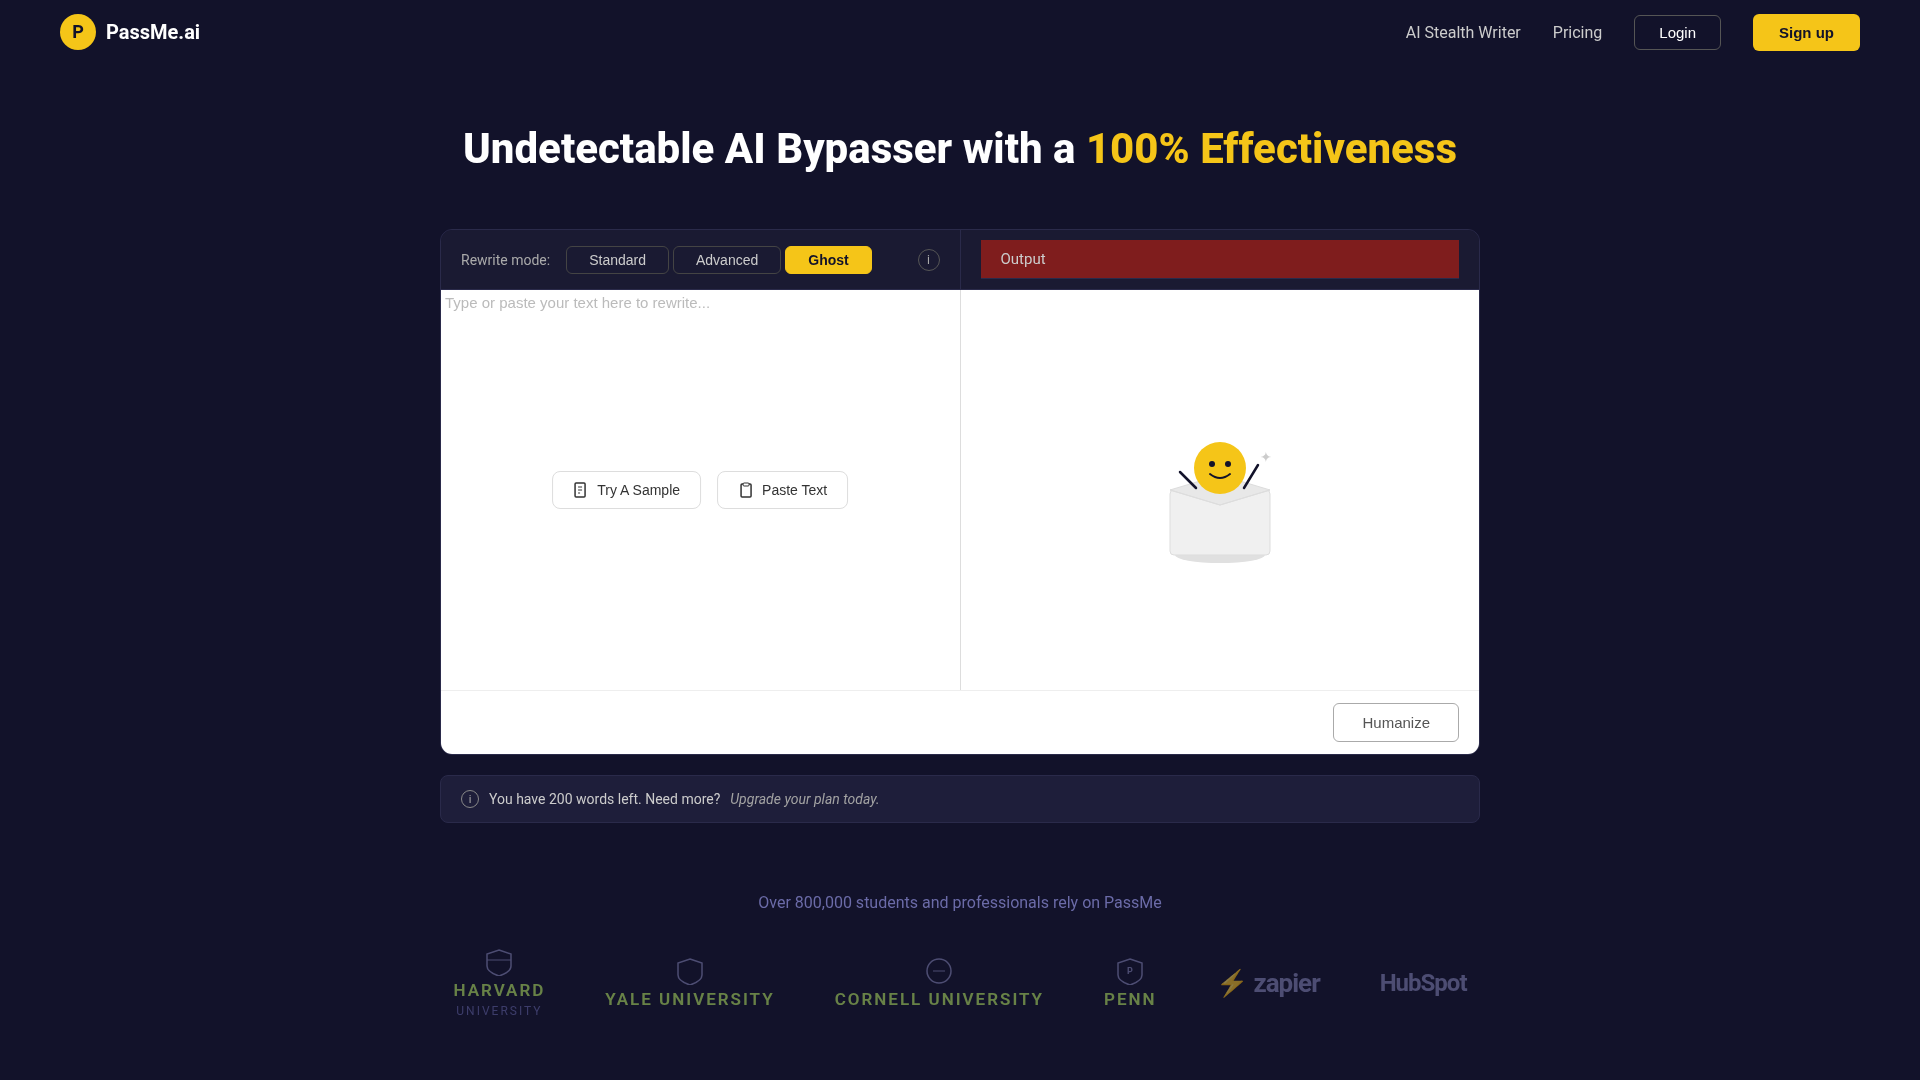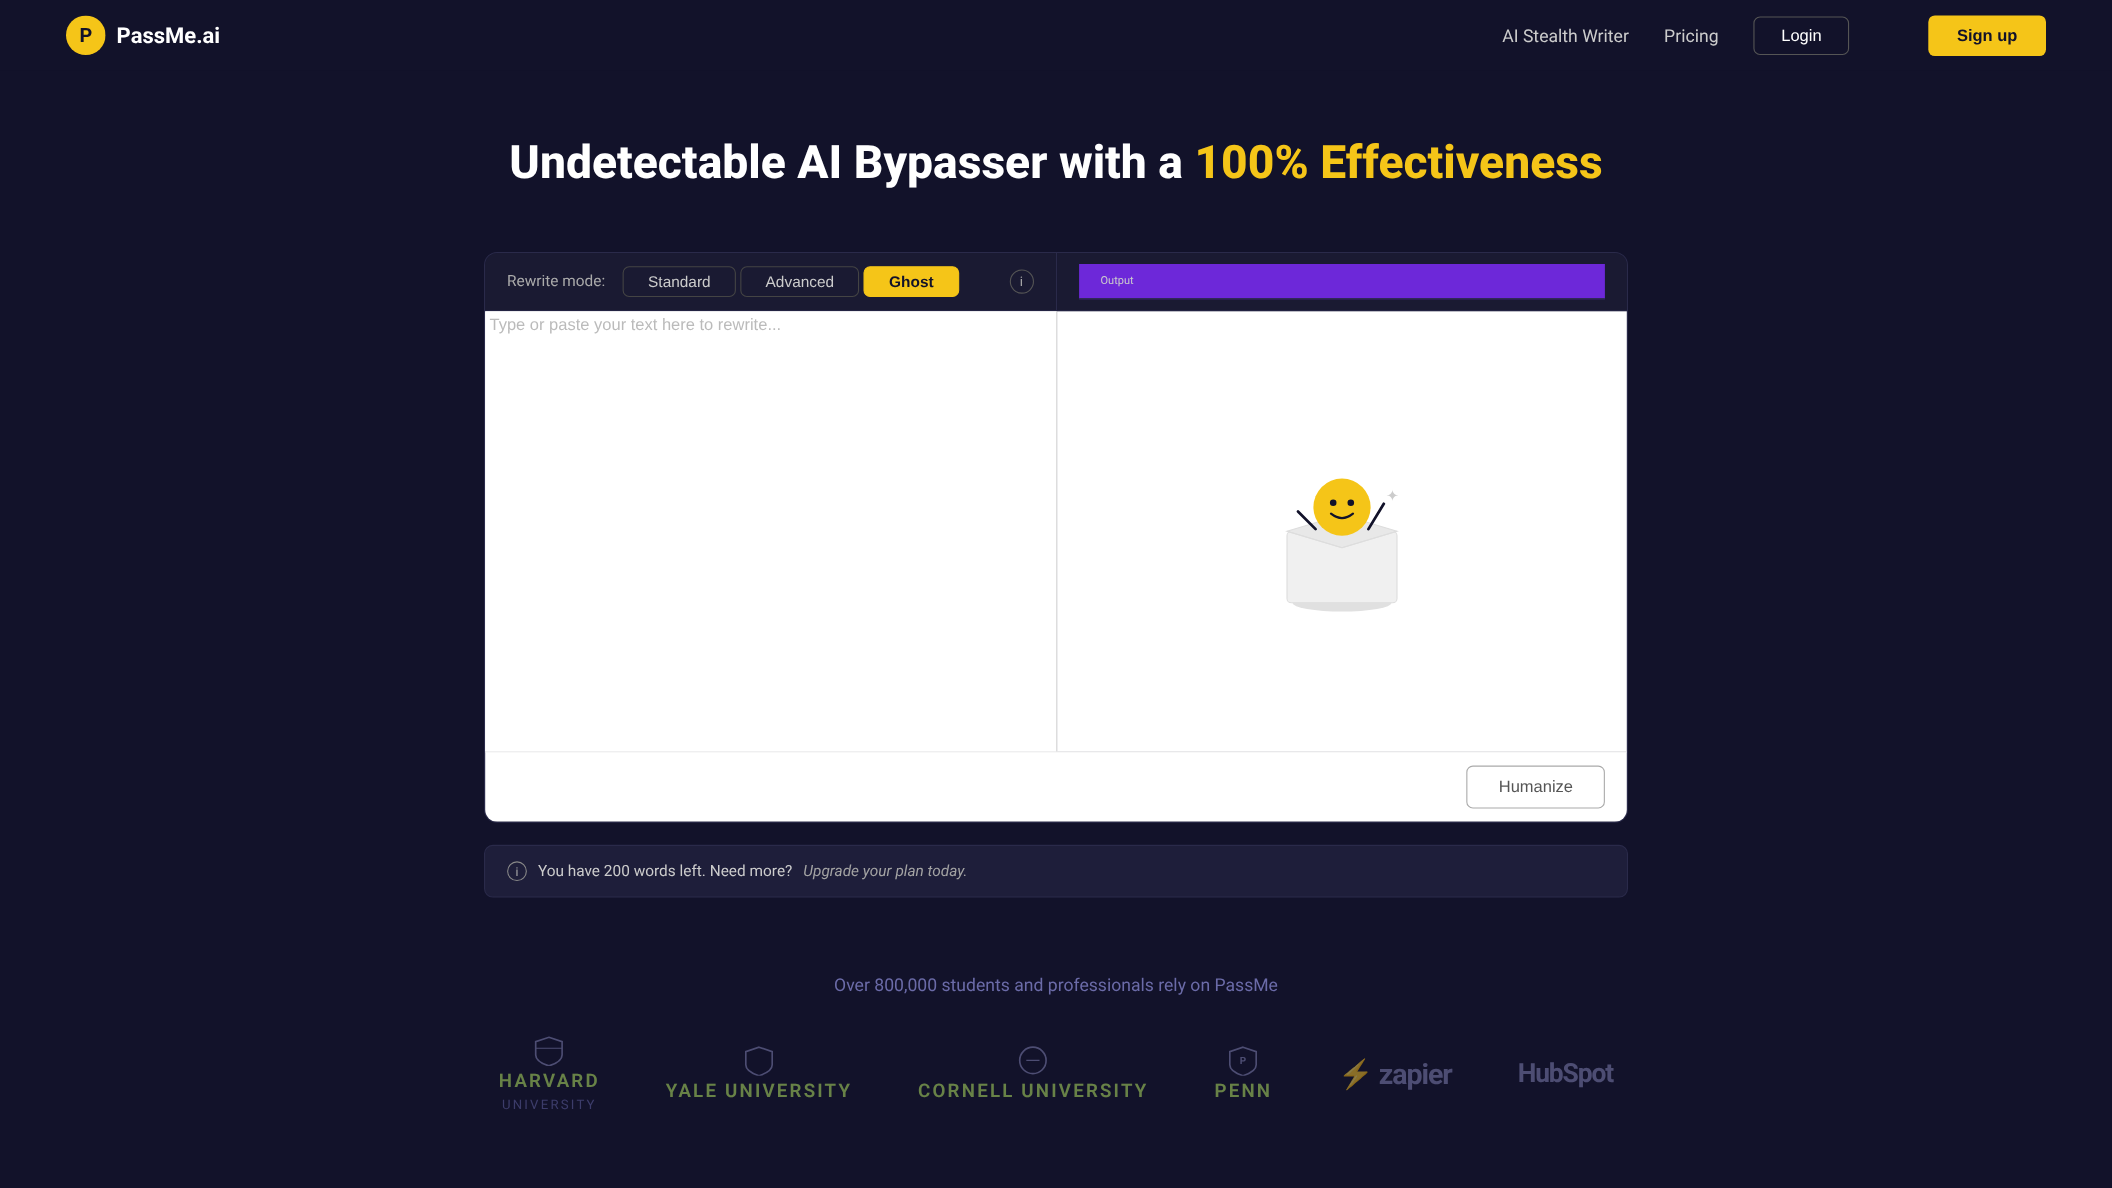--- a/index.html
+++ b/index.html
@@ -54,21 +54,20 @@
     }
     .btn-signup {
       background: #f5c518;
       color: #12122a;
       border: none;
       padding: 10px 26px;
       border-radius: 6px;
       font-size: 15px;
       font-weight: 700;
       cursor: pointer;
-      margin-left: 40px;
     }
 
     
     .hero {
       text-align: center;
       padding: 60px 20px 40px;
     }
     .hero h1 {
       font-size: 42px;
       font-weight: 800;
@@ -133,24 +132,24 @@
       border-radius: 50%;
       border: 1px solid #555;
       display: flex;
       align-items: center;
       justify-content: center;
       font-size: 12px;
       color: #aaa;
       cursor: pointer;
     }
     .output-label {
-      font-size: 10px;
+      font-size: 15px;
       color: #ccc;
       padding: 10px 20px;
-      background: #6d28d9;
+      background: #7f1d1d;
       border-bottom: 1px solid #2a2a4a;
       flex: 1;
       margin-left: 0;
     }
 
     .tool-panels {
       display: flex;
       min-height: 400px;
     }
 
@@ -370,20 +369,38 @@
     </div>
     <div class="panel-header-right">
       <span class="output-label">Output</span>
     </div>
   </div>
 
   <div class="tool-panels">
 
     <div class="input-panel">
       <textarea class="input-textarea" placeholder="Type or paste your text here to rewrite..." style=""></textarea>
+      <div class="input-actions">
+        <button class="action-btn">
+          <svg width="16" height="16" viewBox="0 0 16 16" fill="#333">
+            <rect x="2" y="1" width="10" height="14" rx="1" ry="1" fill="none" stroke="#333" stroke-width="1.5"></rect>
+            <line x1="5" y1="5" x2="9" y2="5" stroke="#333" stroke-width="1"></line>
+            <line x1="5" y1="8" x2="9" y2="8" stroke="#333" stroke-width="1"></line>
+            <line x1="5" y1="11" x2="7" y2="11" stroke="#333" stroke-width="1"></line>
+          </svg>
+          <span>Try A Sample</span>
+        </button>
+        <button class="action-btn">
+          <svg width="16" height="16" viewBox="0 0 16 16" fill="none">
+            <rect x="3" y="2" width="10" height="13" rx="1" stroke="#333" stroke-width="1.5"></rect>
+            <rect x="5" y="1" width="6" height="3" rx="1" fill="#fff" stroke="#333" stroke-width="1"></rect>
+          </svg>
+          <span>Paste Text</span>
+        </button>
+      </div>
     </div>
 
     <div class="output-panel">
       <div class="mascot-container">
 
         <svg width="160" height="160" viewBox="0 0 160 160">
 
           <ellipse cx="80" cy="145" rx="45" ry="8" fill="#e0e0e0"></ellipse>
 
           <rect x="30" y="80" width="100" height="65" rx="4" fill="#f0f0f0" stroke="#ddd" stroke-width="1"></rect>

